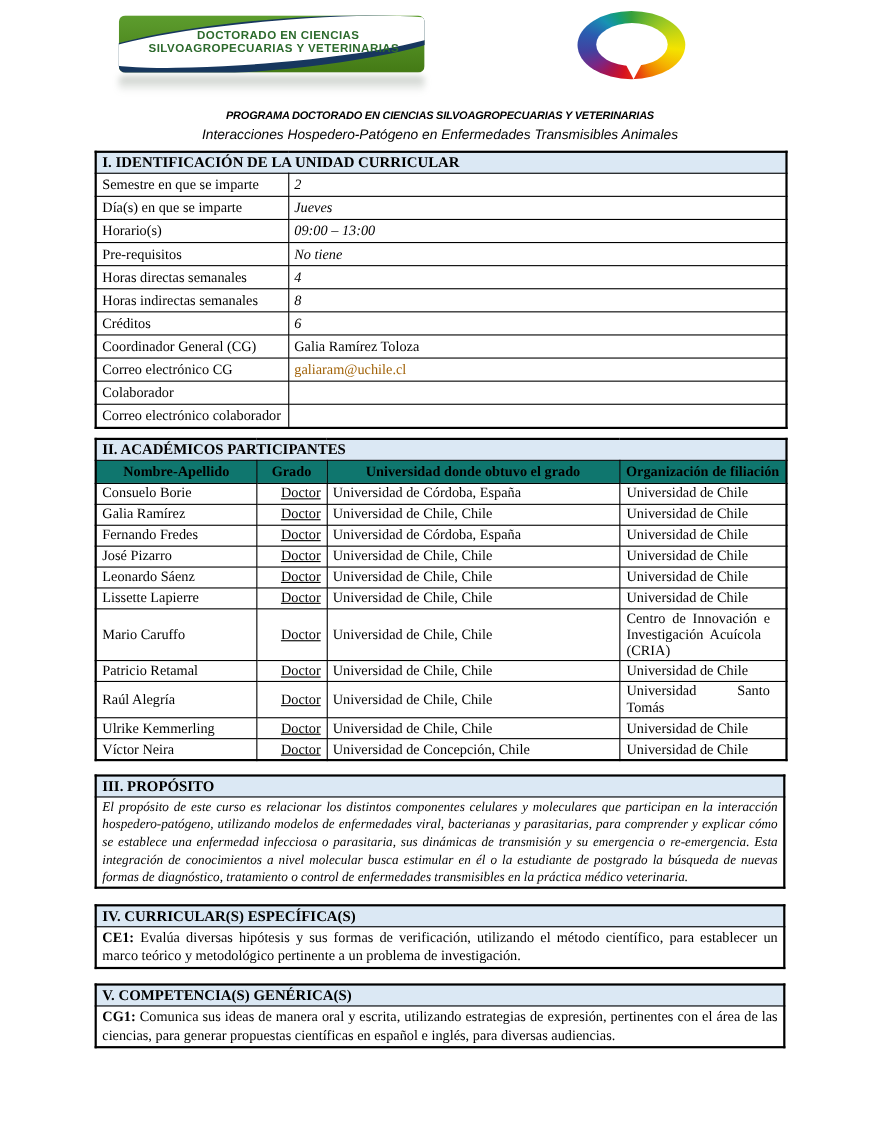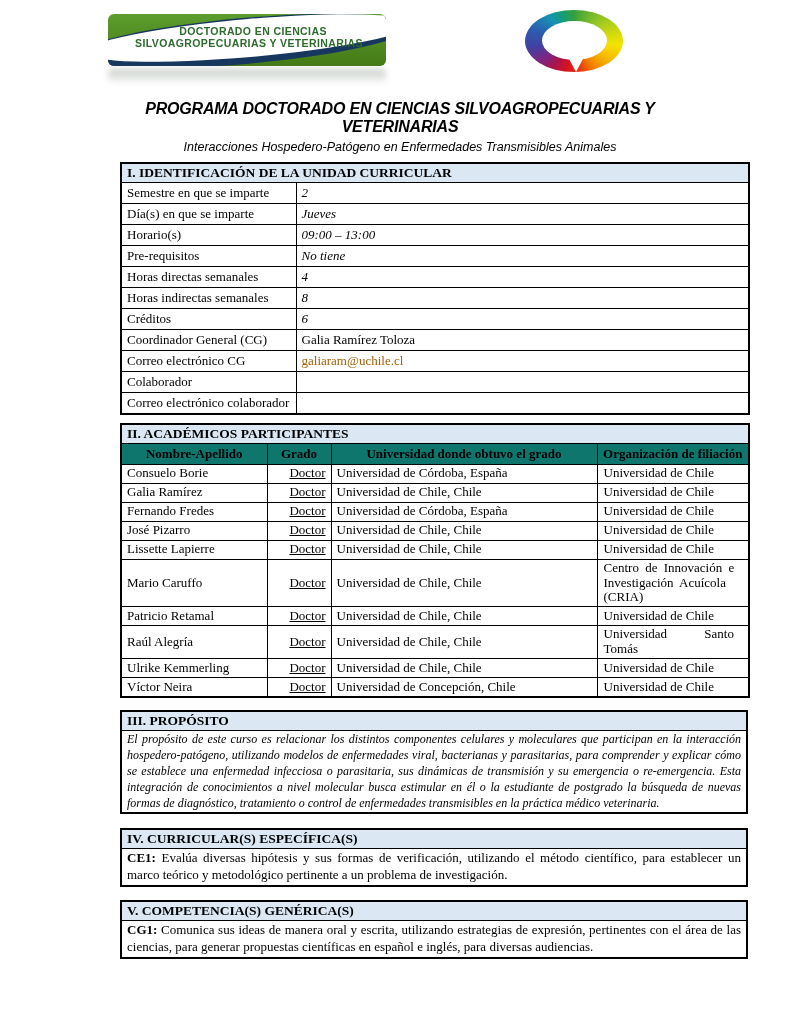--- a/index.html
+++ b/index.html
@@ -28,25 +28,25 @@
   }
   .bubble{position:absolute;left:17px;top:11px;width:65px;height:39px;background:#fff;border-radius:50%;}
   .tail{position:absolute;left:42px;top:45px;width:0;height:0;
     border-left:9px solid transparent;border-right:9px solid transparent;border-top:17px solid #fff;}
 
   .lt{font-family:"Liberation Sans",sans-serif;font-weight:bold;fill:#2d6a2d;
       font-size:10.5px;letter-spacing:.4px;text-anchor:middle;}
 
   
   .title-block{text-align:center;font-family:"Liberation Sans",sans-serif;margin-top:4px;}
-  .doc-title{font-weight:bold;font-style:italic;font-size:16px;letter-spacing:-.2px;}
+  .doc-title{font-weight:bold;font-style:italic;font-size:10px;letter-spacing:-.2px;}
   .doc-subtitle{font-style:italic;font-size:12.5px;margin-top:4px;}
 
   
-  .tbl{width:628px;border-collapse:collapse;table-layout:fixed;border:2px solid #000;margin-left:34px;}
+  .tbl{width:628px;border-collapse:collapse;table-layout:fixed;border:2px solid #000;}
   .tbl th,.tbl td{border:1px solid #000;padding:1px 5px;vertical-align:middle;}
   .sechdr{background:#dbe8f4;font-weight:bold;font-size:13.5px;text-align:left;padding:2px 5px;}
   .gap8{height:8px;} .gap12{height:12px;} .gap13{height:13px;} .gap14{height:14px;}
 
   .s1 td{height:17px;padding:1.5px 5px;}
   .it{font-style:italic;}
   .link{color:#a16207;cursor:pointer;}
 
   .s2 td{height:16px;line-height:1.15;}
   .s2 .colhdr th{background:#0f766e;font-weight:bold;text-align:center;padding:2px 3px;line-height:1.2;}
@@ -211,20 +211,26 @@
     <td class="org">Universidad de Chile</td>
   </tr>
 
   <tr>
     <td>José Pizarro</td>
     <td class="ctr">Doctor</td>
     <td>Universidad de Chile, Chile</td>
     <td class="org">Universidad de Chile</td>
   </tr>
 
+  <tr>
+    <td>Leonardo Sáenz</td>
+    <td class="ctr">Doctor</td>
+    <td>Universidad de Chile, Chile</td>
+    <td class="org">Universidad de Chile</td>
+  </tr>
 
   <tr>
     <td>Lissette Lapierre</td>
     <td class="ctr">Doctor</td>
     <td>Universidad de Chile, Chile</td>
     <td class="org">Universidad de Chile</td>
   </tr>
 
   <tr>
     <td>Mario Caruffo</td>

